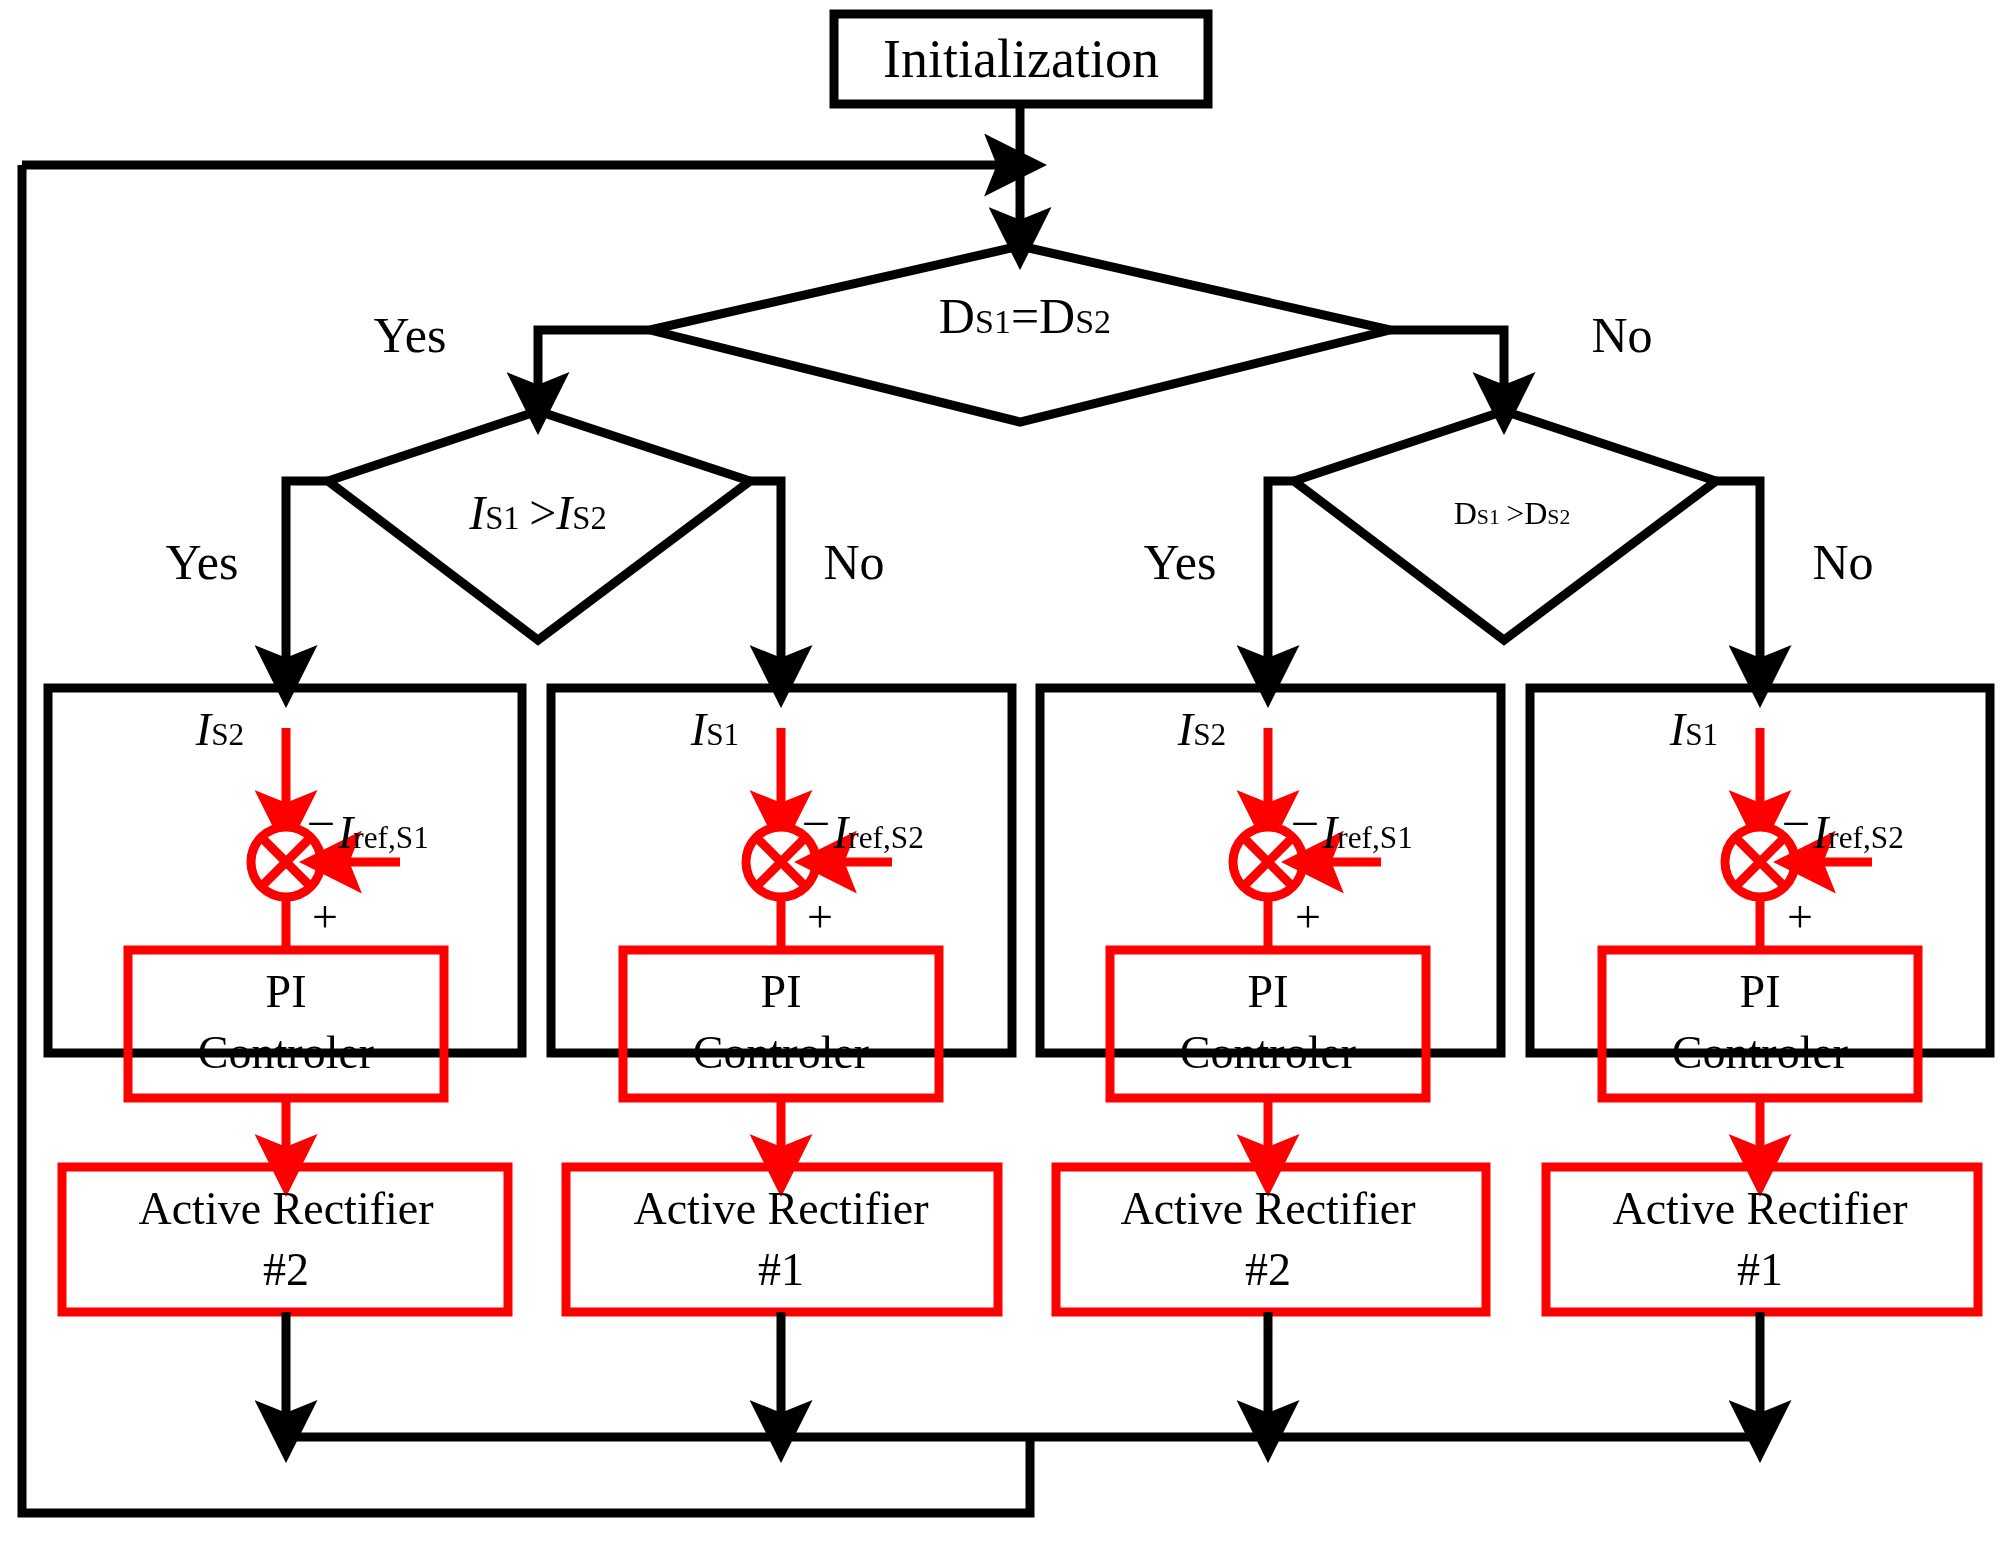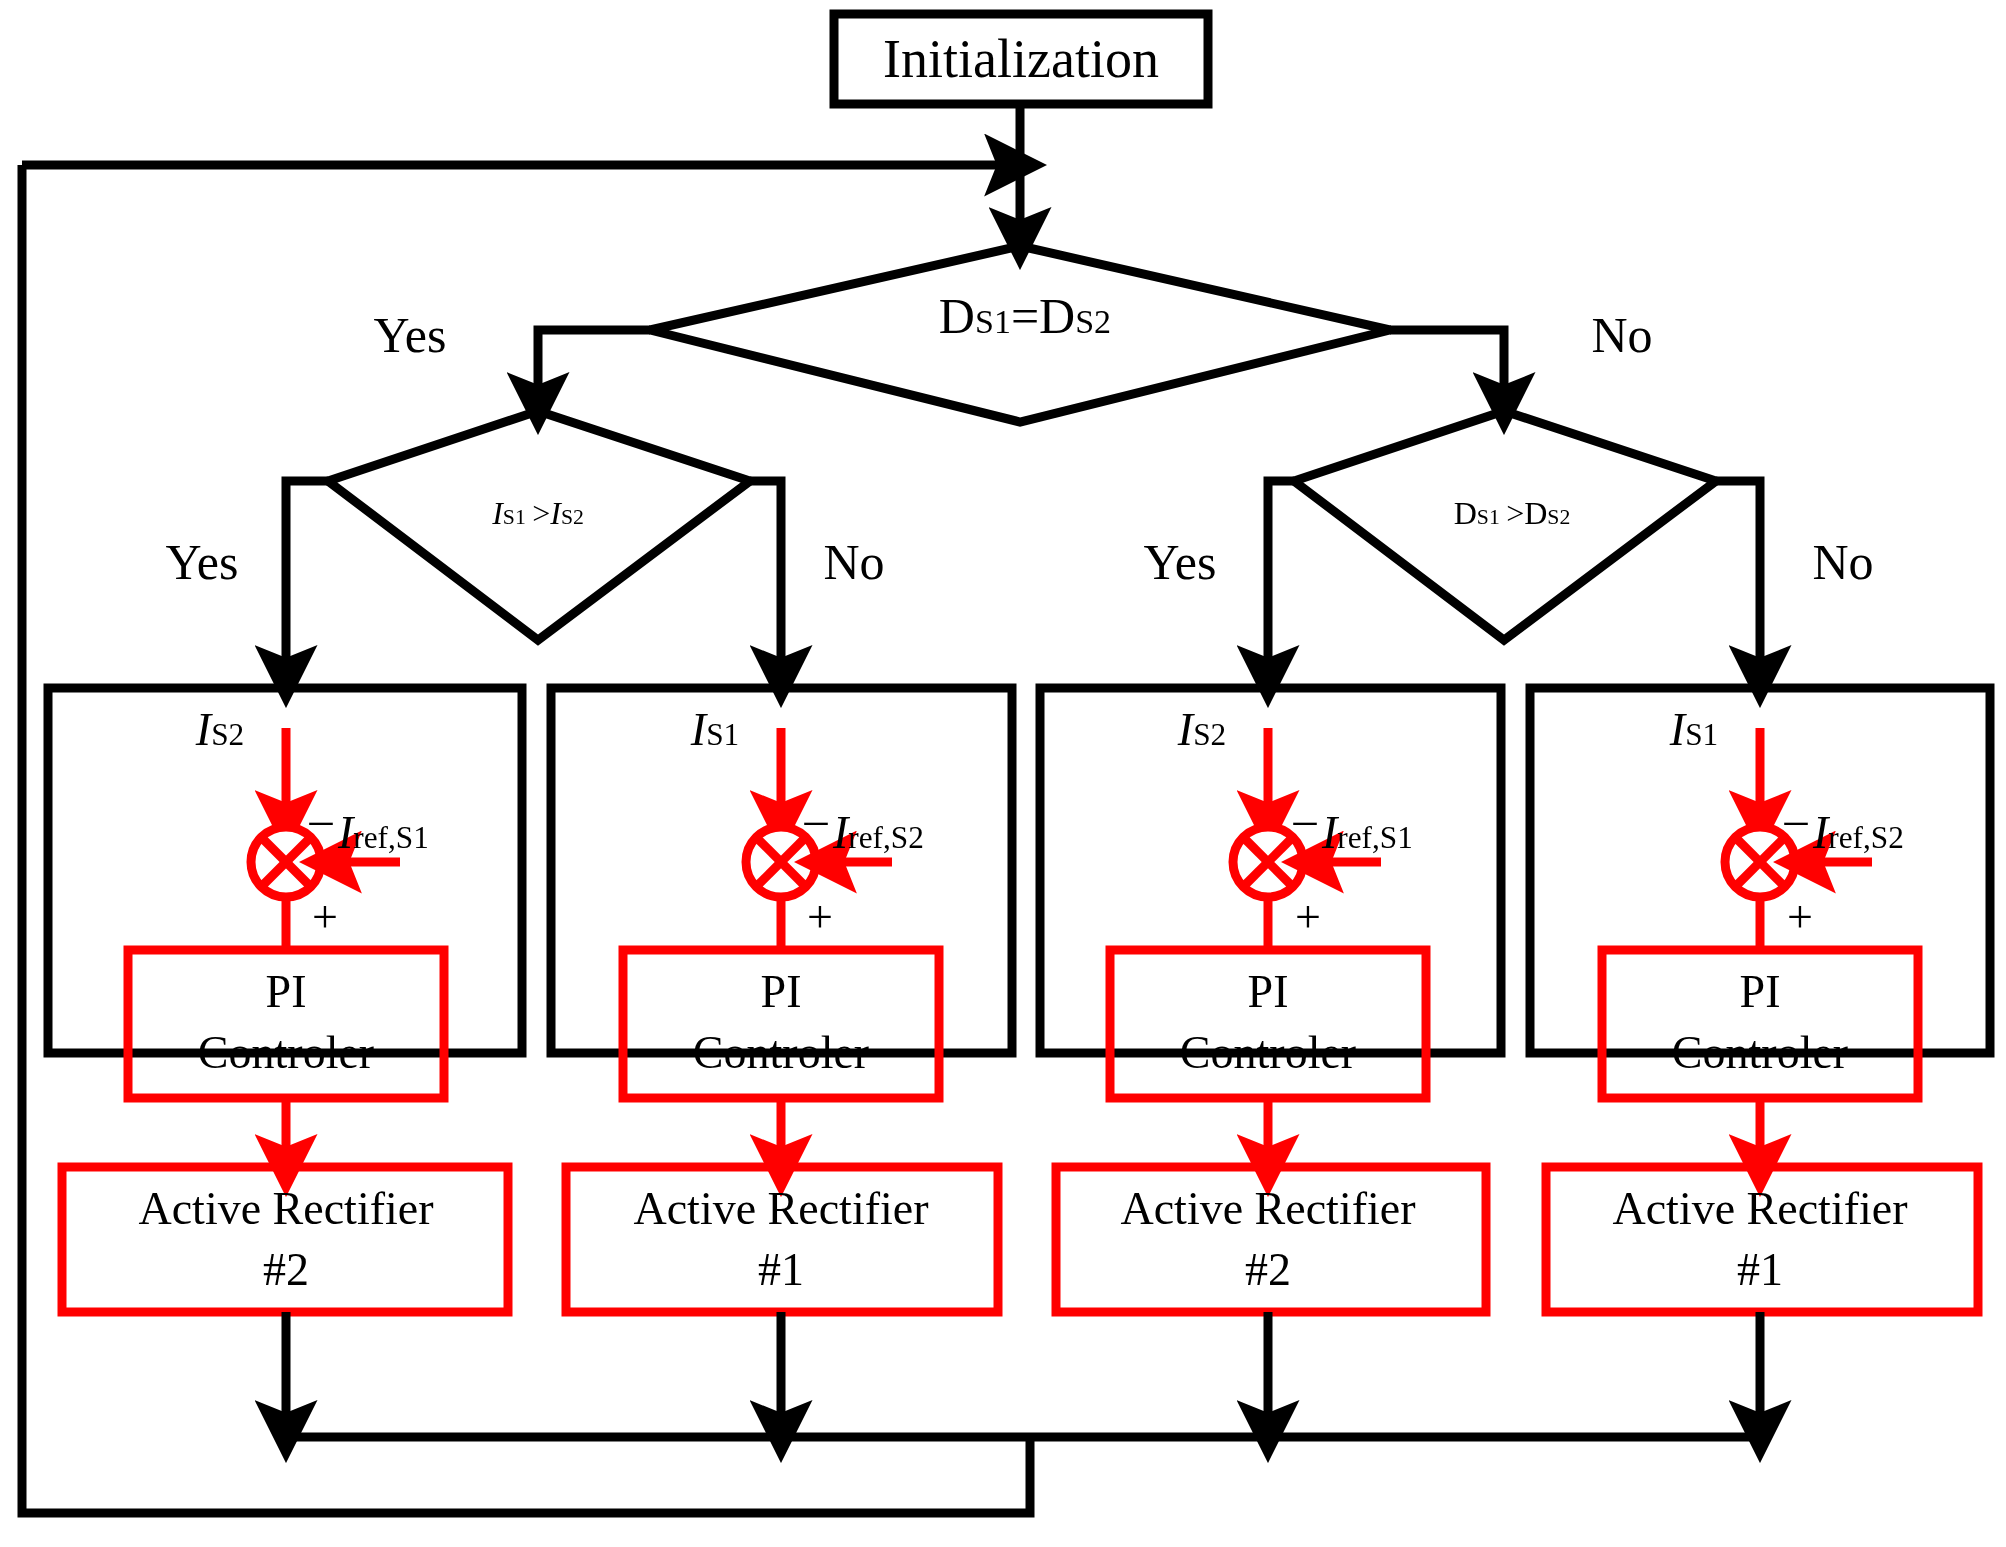--- a/index.html
+++ b/index.html
@@ -104,21 +104,21 @@
     <line class="blk" x1="22" y1="165" x2="1012" y2="165" marker-end="url(#ahB)"></line>
   </svg>
 
   <div class="lbl ctr" style="left:1021px;top:59px;font-size:54px;">Initialization</div>
 
   <div class="lbl ctr" style="left:1025px;top:316px;font-size:50px;"><span>D</span><span class="sub">S1</span><span>=</span><span>D</span><span class="sub">S2</span></div>
 
   <div class="lbl ctr" style="left:410px;top:335px;font-size:50px;">Yes</div>
   <div class="lbl ctr" style="left:1622px;top:335px;font-size:50px;">No</div>
 
-  <div class="lbl ctr" style="left:538px;top:513px;font-size:32px;"><span class="ital">I</span><span class="sub">S1</span> <span>&gt;</span><span class="ital">I</span><span class="sub">S2</span></div>
+  <div class="lbl ctr" style="left:538px;top:513px;font-size:48px;"><span class="ital">I</span><span class="sub">S1</span> <span>&gt;</span><span class="ital">I</span><span class="sub">S2</span></div>
 
   <div class="lbl ctr" style="left:202px;top:562px;font-size:50px;">Yes</div>
   <div class="lbl ctr" style="left:854px;top:562px;font-size:50px;">No</div>
 
   <div class="lbl ctr" style="left:1512px;top:513px;font-size:32px;"><span>D</span><span class="sub">S1</span> <span>&gt;</span><span>D</span><span class="sub">S2</span></div>
 
   <div class="lbl ctr" style="left:1180px;top:562px;font-size:50px;">Yes</div>
   <div class="lbl ctr" style="left:1843px;top:562px;font-size:50px;">No</div>
 
   <div class="lbl ctr" style="left:220px;top:730px;font-size:46px;"><span class="ital">I</span><span class="sub">S2</span></div>

